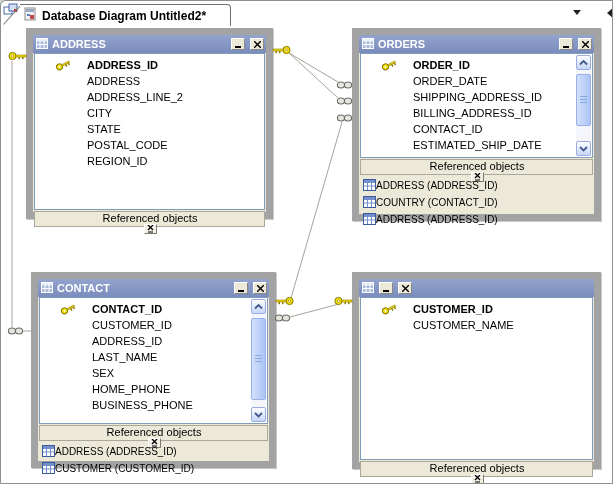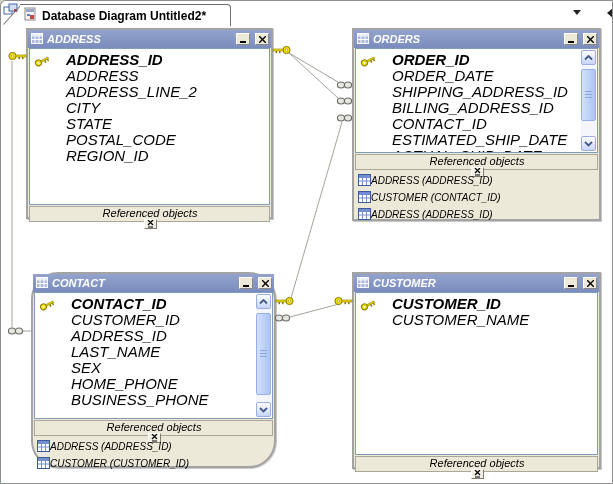--- a/index.html
+++ b/index.html
@@ -13,32 +13,32 @@
              transform:rotate(-48deg);}
   .tab{position:absolute;left:19px;top:3px;width:211px;height:22px;background:#fff;
        border-top:1px solid #6f6f6f;border-right:1px solid #6f6f6f;border-top-right-radius:4px;
        display:flex;align-items:center;gap:5px;padding-left:4px;box-sizing:border-box;}
   .tab-title{font-size:12px;font-weight:bold;color:#000;white-space:nowrap;}
   .tri-down{width:0;height:0;border-left:4px solid transparent;border-right:4px solid transparent;
             border-top:5px solid #222;position:absolute;top:9px;left:572px;}
   .tri-left{width:0;height:0;border-top:5px solid transparent;border-bottom:5px solid transparent;
             border-right:6px solid #222;position:absolute;top:7px;left:606px;}
   
-  .win{position:absolute;background:#ece9d8;border:2px solid #a3a3a3;box-sizing:border-box;
-       box-shadow:1px 1px 0 rgba(100,100,100,.35);z-index:10;font-style:italic;}
+  .win{position:absolute;background:#ece9d8;border:7px solid #a3a3a3;box-sizing:border-box;
+       box-shadow:1px 1px 0 rgba(100,100,100,.35);z-index:10;}
   .titlebar{height:18px;background:linear-gradient(#93a3cd,#7a8cbd);display:flex;align-items:center;
             gap:4px;padding:0 2px 0 3px;}
   .titlebar .ttext{color:#fff;font-weight:bold;font-size:11px;flex:1;white-space:nowrap;overflow:hidden;}
   .wbtn{width:14px;height:12px;background:#ece9d8;border:1px solid;border-color:#fff #888 #888 #fff;
         display:flex;align-items:center;justify-content:center;box-sizing:border-box;margin-left:1px;}
   .min-glyph{width:6px;height:2px;background:#000;margin-top:6px;}
   .body{position:relative;background:#fff;border:1px solid #7f9db9;margin:0 1px;overflow:hidden;
         box-sizing:border-box;}
-  .row{position:relative;height:16px;line-height:16px;font-size:15px;color:#000;padding-left:36px;
-       white-space:nowrap;}
+  .row{position:relative;height:16px;line-height:16px;font-size:11px;color:#000;padding-left:36px;
+       white-space:nowrap;margin-left:16px;}
   .row.pk{font-weight:bold;}
   .rowkey{position:absolute;left:4px;top:2px;}
   
   .refbar{height:14px;margin:1px;border:1px solid #aca899;background:#ece9d8;display:flex;
           align-items:center;padding:0 2px 0 3px;font-size:11px;flex-direction:column;}
   .refbar .rlabel{flex:1;white-space:nowrap;}
   .xbtn{width:13px;height:11px;background:#f2efe4;border:1px solid;border-color:#fff #7d7a6e #7d7a6e #fff;
         display:flex;align-items:center;justify-content:center;box-sizing:border-box;}
   .reflist{padding:1px 0 0 0;}
   .refitem{height:17px;display:flex;align-items:center;padding-left:4px;font-size:10px;
@@ -215,36 +215,36 @@
         <span>ADDRESS (ADDRESS_ID)</span>
       </div>
       <div class="refitem">
         <span><svg width="13" height="12" viewBox="0 0 13 12">
               <rect x="0.5" y="0.5" width="12" height="11" fill="#fff" stroke="#3a5a9c"></rect>
               <rect x="1" y="1" width="11" height="3" fill="#7490cc"></rect>
               <line x1="4.5" y1="1" x2="4.5" y2="11" stroke="#7490cc"></line>
               <line x1="8.5" y1="1" x2="8.5" y2="11" stroke="#7490cc"></line>
               <line x1="1" y1="7" x2="12" y2="7" stroke="#7490cc"></line>
             </svg></span>
-        <span>CUSTOMER (CONTACT_ID)</span>
+        <span>COUNTRY (CONTACT_ID)</span>
       </div>
       <div class="refitem">
         <span><svg width="13" height="12" viewBox="0 0 13 12">
               <rect x="0.5" y="0.5" width="12" height="11" fill="#fff" stroke="#3a5a9c"></rect>
               <rect x="1" y="1" width="11" height="3" fill="#7490cc"></rect>
               <line x1="4.5" y1="1" x2="4.5" y2="11" stroke="#7490cc"></line>
               <line x1="8.5" y1="1" x2="8.5" y2="11" stroke="#7490cc"></line>
               <line x1="1" y1="7" x2="12" y2="7" stroke="#7490cc"></line>
             </svg></span>
         <span>ADDRESS (ADDRESS_ID)</span>
       </div>
     </div>
   </div>
 
-  <div class="win" style="left:30px;top:271px;width:245px;height:196px;border-radius:27px;">
+  <div class="win" style="left:30px;top:271px;width:245px;height:196px;">
     <div class="titlebar">
       <span>
         <svg width="12" height="11" viewBox="0 0 12 11">
             <rect x="0.5" y="0.5" width="11" height="10" fill="#aab8dc" stroke="#fff"></rect>
             <rect x="1" y="1" width="10" height="2.5" fill="#e4eaf6"></rect>
             <line x1="4" y1="1" x2="4" y2="10" stroke="#fff"></line>
             <line x1="8" y1="1" x2="8" y2="10" stroke="#fff"></line>
             <line x1="1" y1="6.5" x2="11" y2="6.5" stroke="#fff"></line>
           </svg>
       </span>
@@ -329,21 +329,20 @@
     <div class="titlebar">
       <span>
         <svg width="12" height="11" viewBox="0 0 12 11">
             <rect x="0.5" y="0.5" width="11" height="10" fill="#aab8dc" stroke="#fff"></rect>
             <rect x="1" y="1" width="10" height="2.5" fill="#e4eaf6"></rect>
             <line x1="4" y1="1" x2="4" y2="10" stroke="#fff"></line>
             <line x1="8" y1="1" x2="8" y2="10" stroke="#fff"></line>
             <line x1="1" y1="6.5" x2="11" y2="6.5" stroke="#fff"></line>
           </svg>
       </span>
-      <span class="ttext">CUSTOMER</span>
       <span class="wbtn">
           <span class="min-glyph"></span>
         </span>
       <span class="wbtn">
           <svg width="7" height="7" viewBox="0 0 7 7">
             <path d="M0,0 L7,7 M7,0 L0,7" stroke="#000" stroke-width="1.4"></path>
           </svg>
         </span>
     </div>
     <div class="body" style="height:163px;">

